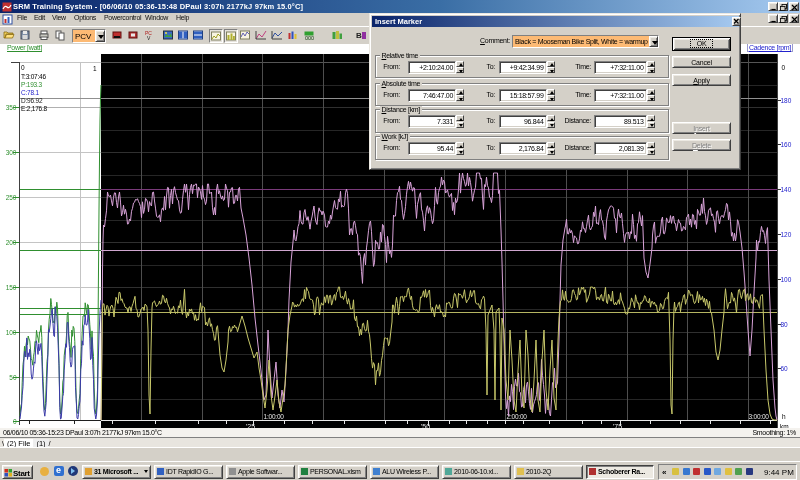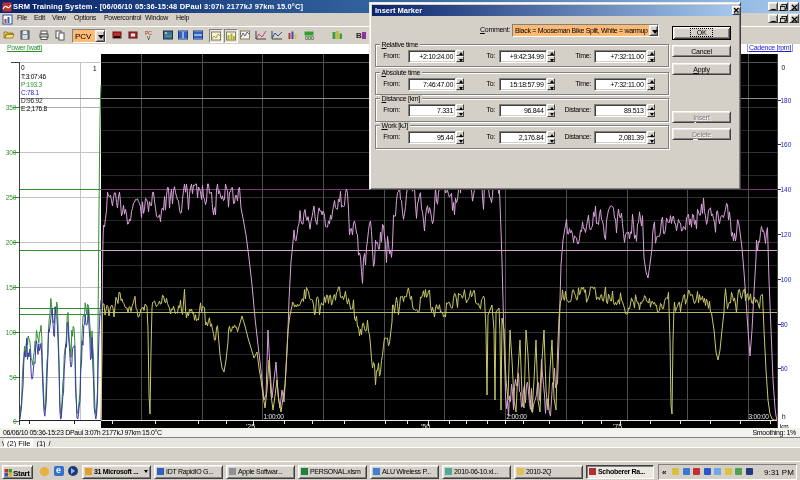--- a/index.html
+++ b/index.html
@@ -12,21 +12,21 @@
 #menubar{left:0;top:13px;width:800px;height:13px;background:#d4d0c8;font-size:7px;letter-spacing:-0.3px;color:#111}
 .mitem{position:absolute;top:1px}
 #toolbar{left:0;top:26px;width:800px;height:18px;background:#d4d0c8;border-top:1px solid #fff}
 .tbtn{position:absolute;top:2px;width:14px;height:14px}
 #footerbar{left:0;top:428px;width:800px;height:9px;background:#f4f2ee;font-size:7px;letter-spacing:-0.3px;color:#000}
 #tabbar{left:0;top:437px;width:800px;height:10px;background:#e8e5df;font-size:7px;color:#000;border-top:1px solid #808080}
 #statusband{left:0;top:447px;width:800px;height:14px;background:#d4d0c8;border-top:1px solid #fff}
 #taskbar{left:0;top:461px;width:800px;height:19px;background:#d4d0c8;border-top:1px solid #fff}
 .task{position:absolute;top:3px;height:14px;font-size:7px;letter-spacing:-0.3px;color:#000;overflow:hidden;white-space:nowrap;padding:2px 2px 0 2px}
 .ticon{display:inline-block;width:7px;height:7px;vertical-align:-1px;margin-right:2px}
-#dlg{left:369px;top:2px;width:372px;height:188px;background:#d4d0c8;border:1px solid;border-color:#ece9e2 #404040 #404040 #ece9e2;box-shadow:inset 1px 1px 0 #fff,inset -1px -1px 0 #808080;z-index:50}
+#dlg{left:369px;top:13px;width:372px;height:157px;background:#d4d0c8;border:1px solid;border-color:#ece9e2 #404040 #404040 #ece9e2;box-shadow:inset 1px 1px 0 #fff,inset -1px -1px 0 #808080;z-index:50}
 #dlgtitle{position:absolute;left:2px;top:1.5px;width:367px;height:11px;background:linear-gradient(to right,#0a246a,#a6caf0)}
 #dlgtitle span{position:absolute;left:3px;top:1.5px;color:#fff;font-weight:bold;font-size:7.5px}
 .grp{position:absolute;left:4.5px;width:294px;border:1px solid #808080;box-shadow:1px 1px 0 #fff,inset 1px 1px 0 #fff}
 .grplbl{position:absolute;left:4px;top:-4px;background:#d4d0c8;padding:0 2px;font-size:7px;letter-spacing:-0.3px}
 .dlbl{position:absolute;font-size:7px;letter-spacing:-0.3px;color:#000;text-align:right}
 .dfield{position:absolute;height:13px;background:#fff;border:1px solid;border-color:#808080 #fff #fff #808080;box-shadow:inset 1px 1px 0 #404040,inset -1px -1px 0 #d4d0c8;font-size:7px;letter-spacing:-0.3px;text-align:right;padding:2px 2px 0 0;color:#000}
 .spin{position:absolute;width:8px;height:13px}
 .spin div{position:absolute;left:0;width:8px;height:6px;background:#d4d0c8;border:1px solid;border-color:#fff #404040 #404040 #fff}
 .dbtn{position:absolute;left:302px;width:59px;height:12px;background:#d4d0c8;text-align:center;font-size:7px;letter-spacing:-0.2px;padding-top:2px}
 .u{text-decoration:underline}
@@ -381,21 +381,21 @@
 <div class="abs" style="left:658px;top:2px;width:139px;height:16px;border:1px solid;border-color:#808080 #fff #fff #808080"></div>
 <div class="abs" style="left:662px;top:6px;font-size:8px;font-weight:bold">«</div>
 <div class="abs" style="left:672px;top:6px;width:7px;height:7px;background:#d8c040;border-radius:1px"></div>
       <div class="abs" style="left:682.5px;top:6px;width:7px;height:7px;background:#3878d0;border-radius:1px"></div>
       <div class="abs" style="left:693.0px;top:6px;width:7px;height:7px;background:#c03030;border-radius:1px"></div>
       <div class="abs" style="left:703.5px;top:6px;width:7px;height:7px;background:#2858c8;border-radius:1px"></div>
       <div class="abs" style="left:714.0px;top:6px;width:7px;height:7px;background:#70a8e0;border-radius:1px"></div>
       <div class="abs" style="left:724.5px;top:6px;width:7px;height:7px;background:#e0c040;border-radius:1px"></div>
       <div class="abs" style="left:735.0px;top:6px;width:7px;height:7px;background:#50a050;border-radius:1px"></div>
       <div class="abs" style="left:745.5px;top:6px;width:7px;height:7px;background:#283880;border-radius:1px"></div>
-<div class="abs" style="left:764px;top:6px;font-size:8px">9:31 PM</div>
+<div class="abs" style="left:764px;top:6px;font-size:8px">9:44 PM</div>
     </div>
   <div class="abs" id="dlg">
       <div id="dlgtitle">
         <span>Insert Marker</span>
         <div class="abs btn" style="left:359.5px;top:1px;width:9.5px;height:9.5px">
           <svg width="9" height="9" style="position:absolute;left:-0.5px;top:-0.5px">
             <path d="M2 2 L6.5 6.5 M6.5 2 L2 6.5" stroke="#000" stroke-width="1.2"></path>
           </svg>
         </div>
       </div>

